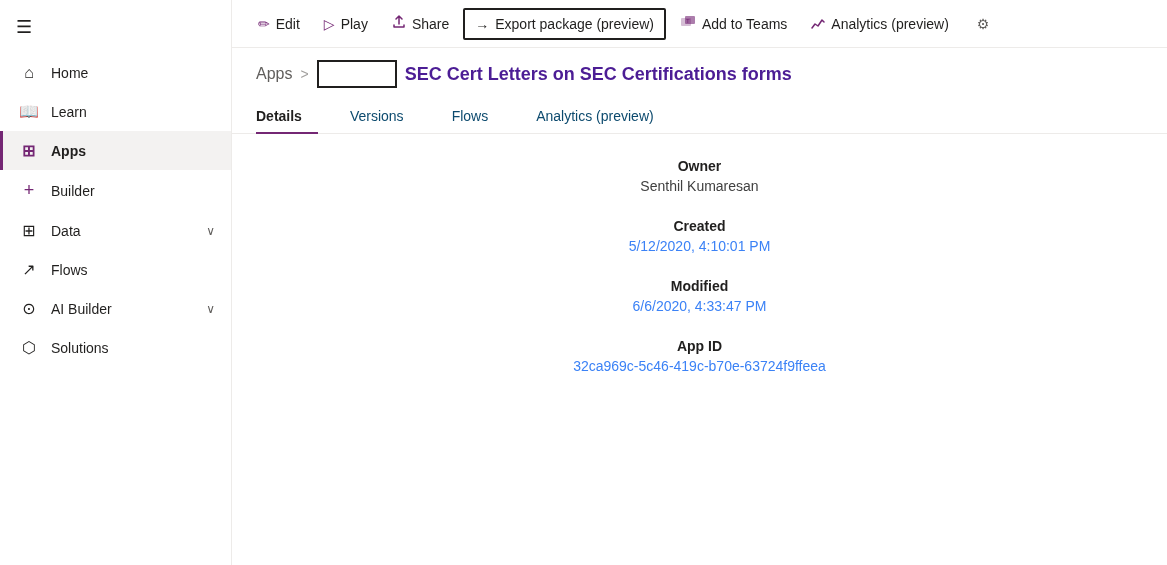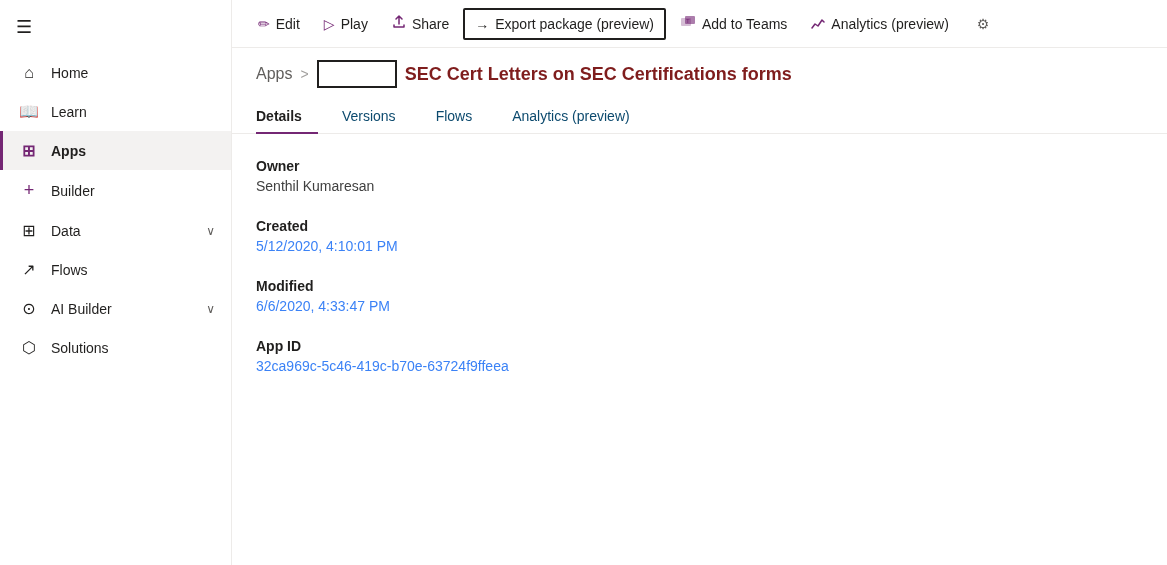--- a/index.html
+++ b/index.html
@@ -99,27 +99,27 @@
     .breadcrumb-box {
       border: 2px solid #201f1e;
       padding: 2px 10px;
       min-width: 80px;
       height: 28px;
       display: inline-block;
     }
     .breadcrumb-title {
       font-size: 18px;
       font-weight: 600;
-      color: #7f1d1d;
+      color: #4c1d95;
     }
 
     
     .tabs {
       display: flex;
-      gap: 8px;
+      gap: 16px;
       padding: 12px 24px 0 24px;
       border-bottom: 1px solid #edebe9;
     }
     .tab {
       padding: 8px 16px;
       cursor: pointer;
       font-size: 14px;
       color: #0c4a6e;
       border-bottom: 2px solid transparent;
       margin-bottom: -1px;
@@ -129,20 +129,21 @@
       border-bottom: 2px solid #742774;
       font-weight: 600;
     }
     .tab:first-child { padding-left: 0; }
 
     
     .details-content {
       padding: 24px 24px;
       overflow-y: auto;
       flex: 1;
+      text-align: center;
     }
     .field-group {
       margin-bottom: 24px;
     }
     .field-label {
       font-size: 14px;
       font-weight: 600;
       color: #201f1e;
       margin-bottom: 4px;
     }

